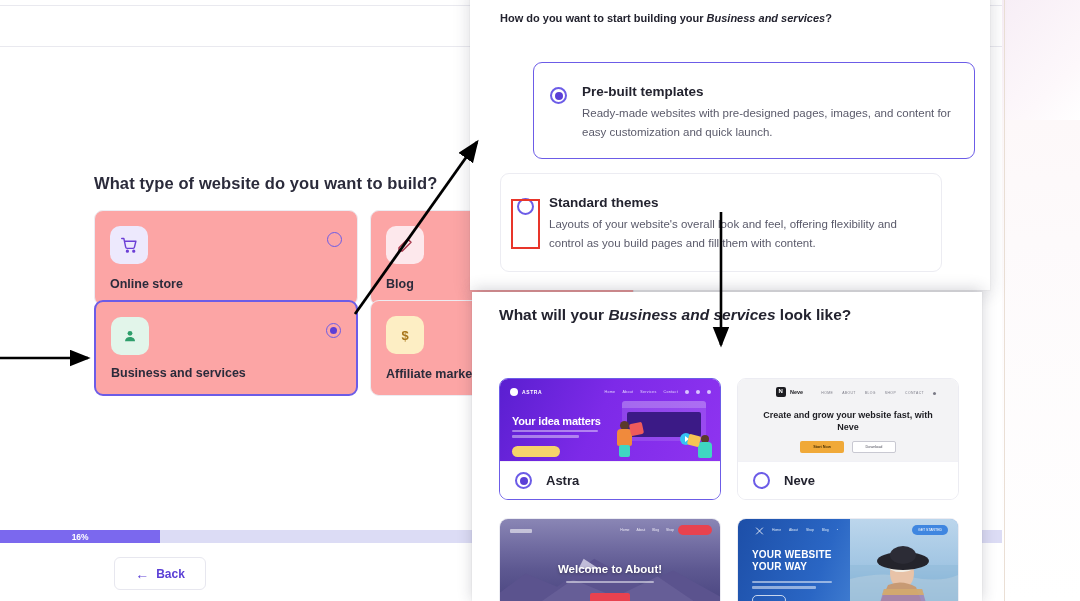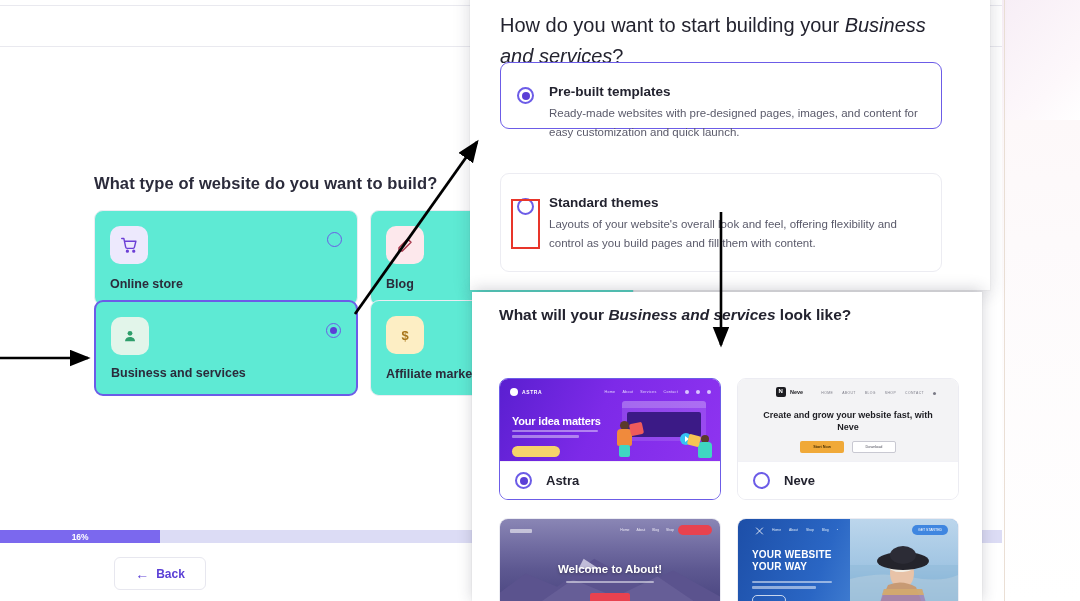--- a/index.html
+++ b/index.html
@@ -21,21 +21,21 @@
     position: absolute; left: 0; top: 5px; width: 1002px; height: 42px;
     background: #fff; border-top: 1px solid #e9e9ef; border-bottom: 1px solid #e9e9ef;
   }
   #bg-question {
     position: absolute; left: 94px; top: 174px;
     font-size: 16.5px; font-weight: bold; color: #2b2b3b; letter-spacing: .1px;
   }
   .opt-grid { position: absolute; left: 94px; top: 210px; width: 560px; }
   .opt-card {
     position: absolute; width: 264px; height: 96px;
-    background: #5eead4; border: 1px solid #ececf2; border-radius: 9px;
+    background: #fca5a5; border: 1px solid #ececf2; border-radius: 9px;
   }
   .opt-card.selected { border: 2px solid #6c5ce7; box-shadow: 0 0 0 0px #6c5ce7; }
   .opt-c0 { left: 0;   top: 0; }
   .opt-c1 { left: 276px; top: 0; }
   .opt-c2 { left: 0;   top: 90px; }
   .opt-c3 { left: 276px; top: 90px; }
   .opt-icon {
     position: absolute; left: 15px; top: 15px; width: 38px; height: 38px;
     border-radius: 10px; display: flex; align-items: center; justify-content: center;
     font-size: 16px;
@@ -95,29 +95,29 @@
 
   
   #panel-top {
     position: absolute; left: 470px; top: -12px; width: 520px; height: 302px;
     background: #ffffff;
     box-shadow: 0 3px 16px rgba(40,40,60,.18), 0 0 0 1px rgba(0,0,0,.02);
     overflow: hidden;
   }
   #panel-top-heading {
     position: absolute; left: 30px; top: 22px; width: 450px;
-    font-size: 20px; font-weight: normal; color: #23232f; line-height: 1.55;
+    font-size: 11px; font-weight: bold; color: #23232f; line-height: 1.55;
   }
   #panel-top-heading em { font-style: italic; }
   .choice-card {
     position: absolute; left: 30px; width: 442px;
     background: #fff; border: 1px solid #ececf2; border-radius: 9px;
   }
   .choice-card.selected { border: 1.6px solid #6c5ce7; }
-  #choice-prebuilt { top: 74px; height: 67px; }
+  #choice-prebuilt { top: 74px; height: 97px; margin-left: 33px; }
   #choice-standard { top: 185px; height: 99px; }
   .choice-radio {
     position: absolute; left: 16px; top: 24px; width: 17px; height: 17px;
     border: 2px solid #6c5ce7; border-radius: 50%;
     display: flex; align-items: center; justify-content: center;
   }
   .choice-radio .dot { width: 8px; height: 8px; border-radius: 50%; background: #5b3fd6; display: none; }
   .choice-radio.on .dot { display: block; }
   .choice-title {
     position: absolute; left: 48px; top: 21px;

